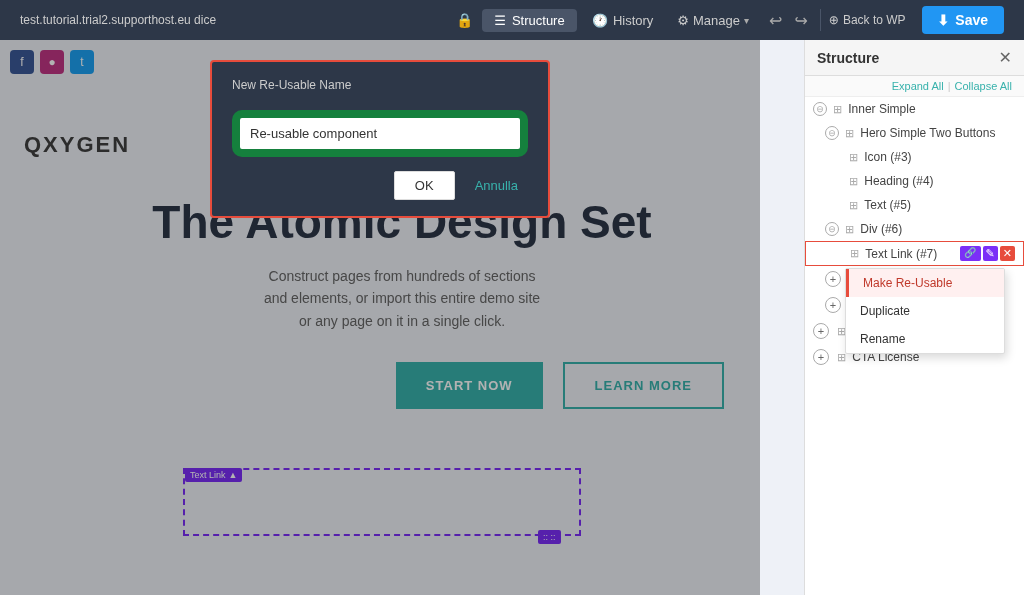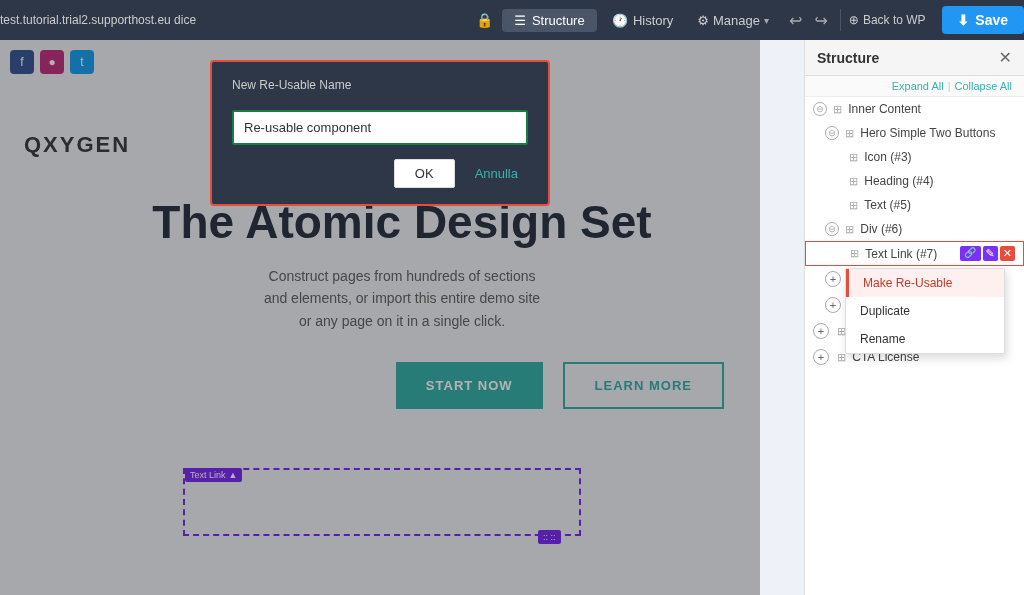--- a/index.html
+++ b/index.html
@@ -1,20 +1,20 @@
 <!DOCTYPE html>
 <html><head>
   <meta charset="utf-8">
   <style>
     * { box-sizing: border-box; margin: 0; padding: 0; }
     body { font-family: -apple-system, BlinkMacSystemFont, 'Segoe UI', sans-serif; width: 1024px; height: 595px; overflow: hidden; background: #e8ecf0; }
 
     
     .top-bar {
-      display: flex; align-items: center; background: #2d3748; height: 40px; padding: 0 0; gap: 6px; position: relative; z-index: 100;
+      display: flex; align-items: center; background: #2d3748; height: 40px; padding: 0 20px; gap: 6px; position: relative; z-index: 100;
     }
     .top-bar-url { color: #ccc; font-size: 12px; flex: 1; }
     .top-bar-icons { display: flex; align-items: center; gap: 8px; }
     .top-bar-icon { color: #aaa; font-size: 14px; cursor: pointer; }
     .structure-btn {
       display: flex; align-items: center; gap: 6px; background: #4a5568; color: #fff; padding: 4px 12px; border-radius: 4px; font-size: 13px; cursor: pointer;
     }
     .history-btn { display: flex; align-items: center; gap: 4px; color: #ccc; font-size: 13px; cursor: pointer; padding: 4px 8px; }
     .manage-btn { display: flex; align-items: center; gap: 4px; color: #ccc; font-size: 13px; cursor: pointer; padding: 4px 8px; }
     .manage-dropdown { color: #aaa; font-size: 10px; }
@@ -95,21 +95,21 @@
 
     
     .modal-overlay {
       position: absolute; top: 0; left: 0; width: 760px; height: 555px; background: rgba(0,0,0,0.3); z-index: 300; display: flex; align-items: flex-start; justify-content: center; padding-top: 20px;
     }
     .modal-box {
       background: #2d3748; border: 2px solid #e74c3c; border-radius: 4px; padding: 16px 20px; width: 340px;
     }
     .modal-title { color: #ccc; font-size: 12px; margin-bottom: 18px; }
     .modal-input {
-      width: 100%; background: #fff; border: 2px solid #15803d; outline: none; padding: 8px 10px; font-size: 13px; color: #333; border-radius: 2px; margin-bottom: 14px;
+      width: 100%; background: #fff; border: 8px solid #15803d; outline: none; padding: 8px 10px; font-size: 13px; color: #333; border-radius: 10px; margin-bottom: 14px;
     }
     .modal-buttons { display: flex; gap: 10px; justify-content: flex-end; }
     .modal-ok { background: #fff; border: 1px solid #ddd; padding: 6px 20px; font-size: 13px; cursor: pointer; border-radius: 2px; color: #333; }
     .modal-cancel { background: transparent; border: none; padding: 6px 10px; font-size: 13px; color: #38b2ac; cursor: pointer; }
 
     
     .tree-add-btn { width: 16px; height: 16px; border-radius: 50%; border: 1px solid #aaa; display: inline-flex; align-items: center; justify-content: center; font-size: 11px; color: #666; cursor: pointer; margin-right: 4px; }
   </style>
 </head>
 <body>
@@ -205,21 +205,21 @@
       <a>Expand All</a>
       <span style="color:#ccc; font-size:11px; margin: 0 4px;">|</span>
       <a>Collapse All</a>
     </div>
 
     <div class="tree-container">
 
       <div class="tree-item">
         <span class="tree-circle minus">⊖</span>
         <span class="tree-grid-icon">⊞</span>
-        <span class="tree-label">Inner Content</span>
+        <span class="tree-label">Inner Simple</span>
       </div>
 
       <div class="tree-item" style="padding-left: 20px;">
         <span class="tree-circle minus">⊖</span>
         <span class="tree-grid-icon">⊞</span>
         <span class="tree-label">Hero Simple Two Buttons</span>
       </div>
 
       <div class="tree-item" style="padding-left: 44px;">
         <span class="tree-grid-icon">⊞</span>

